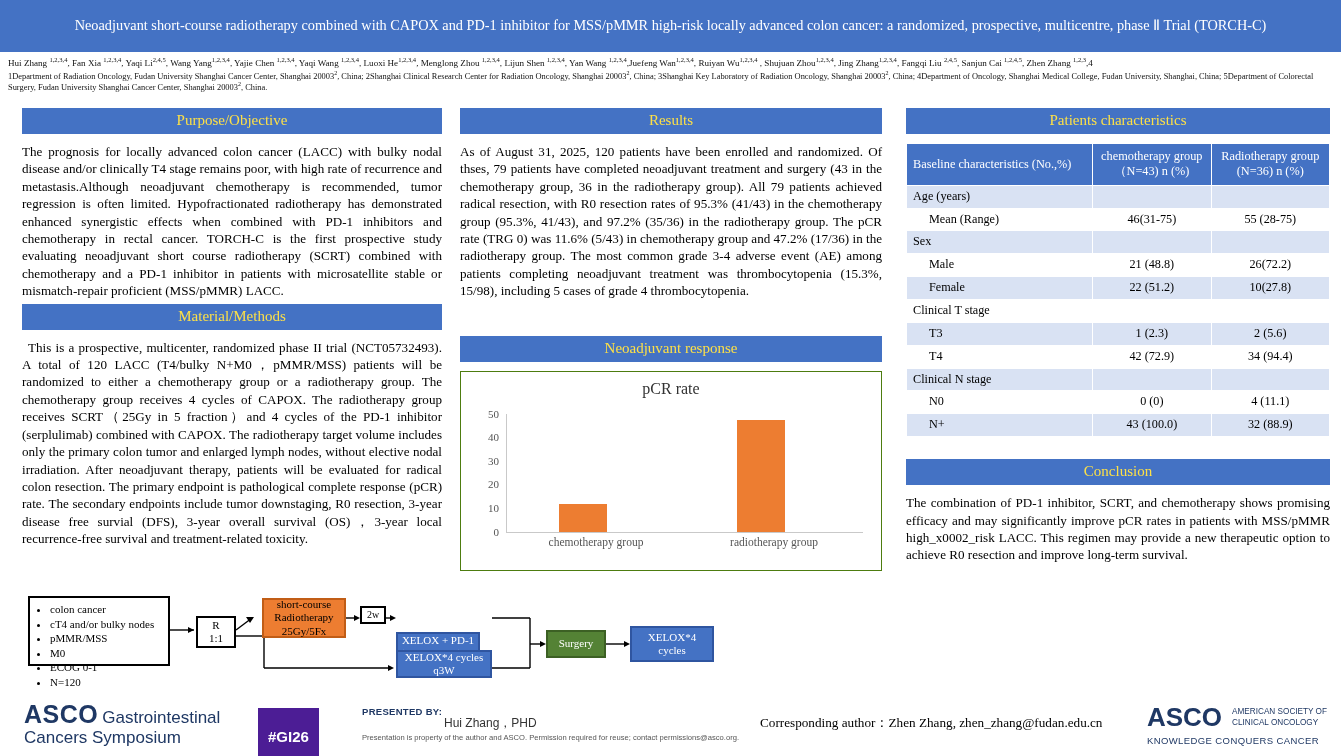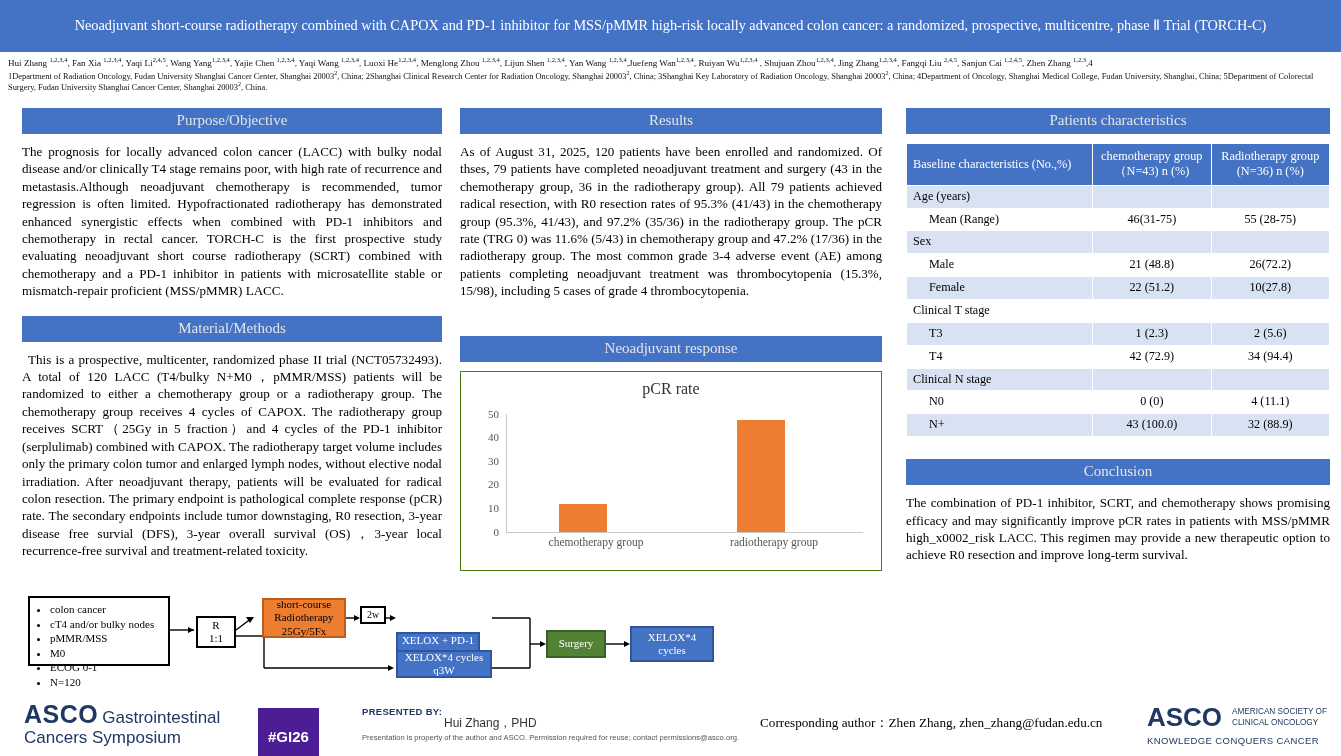--- a/index.html
+++ b/index.html
@@ -31,21 +31,21 @@
     font-size: 9.1px; line-height: 1.28; color: #111;
   }
   .affils {
     position: absolute; left: 8px; top: 72px; width: 1325px;
     font-size: 8.4px; line-height: 1.3; color: #111;
   }
   sup { font-size: 72%; vertical-align: super; line-height: 0; }
 
   
   .sec-head {
-    background: #4472c4; color: #e5e5e5;
+    background: #4472c4; color: #fde047;
     font-size: 15px; text-align: center;
     padding: 4px 0 5px 0;
   }
 
   
   .col-left   { position: absolute; left: 22px;  top: 108px; width: 420px; }
   .col-mid    { position: absolute; left: 460px; top: 108px; width: 422px; }
   .col-right  { position: absolute; left: 906px; top: 108px; width: 424px; }
 
   .body-text {
@@ -148,21 +148,21 @@
     <div class="title-text">Neoadjuvant short-course radiotherapy combined with CAPOX and PD-1 inhibitor for MSS/pMMR high-risk locally advanced colon cancer: a randomized, prospective, multicentre, phase Ⅱ Trial (TORCH-C)</div>
   </div>
 
   <div class="authors">Hui Zhang <sup>1,2,3,4</sup>, Fan Xia <sup>1,2,3,4</sup>, Yaqi Li<sup>2,4,5</sup>, Wang Yang<sup>1,2,3,4</sup>, Yajie Chen <sup>1,2,3,4</sup>, Yaqi Wang <sup>1,2,3,4</sup>, Luoxi He<sup>1,2,3,4</sup>, Menglong Zhou <sup>1,2,3,4</sup>, Lijun Shen <sup>1,2,3,4</sup>, Yan Wang <sup>1,2,3,4</sup>,Juefeng Wan<sup>1,2,3,4</sup>, Ruiyan Wu<sup>1,2,3,4</sup> , Shujuan Zhou<sup>1,2,3,4</sup>, Jing Zhang<sup>1,2,3,4</sup>, Fangqi Liu <sup>2,4,5</sup>, Sanjun Cai <sup>1,2,4,5</sup>, Zhen Zhang <sup>1,2,3</sup>,4</div>
   <div class="affils">1Department of Radiation Oncology, Fudan University Shanghai Cancer Center, Shanghai 20003<sup>2</sup>, China; 2Shanghai Clinical Research Center for Radiation Oncology, Shanghai 20003<sup>2</sup>, China; 3Shanghai Key Laboratory of Radiation Oncology, Shanghai 20003<sup>2</sup>, China; 4Department of Oncology, Shanghai Medical College, Fudan University, Shanghai, China; 5Department of Colorectal Surgery, Fudan University Shanghai Cancer Center, Shanghai 20003<sup>2</sup>, China.</div>
 
   <div class="col-left">
     <div class="sec-head">Purpose/Objective</div>
     <div class="body-text">The prognosis for locally advanced colon cancer (LACC) with bulky nodal disease and/or clinically T4 stage remains poor, with high rate of recurrence and metastasis.Although neoadjuvant chemotherapy is recommended, tumor regression is often limited. Hypofractionated radiotherapy has demonstrated enhanced synergistic effects when combined with PD-1 inhibitors and chemotherapy in rectal cancer. TORCH-C is the first prospective study evaluating neoadjuvant short course radiotherapy (SCRT) combined with chemotherapy and a PD-1 inhibitor in patients with microsatellite stable or mismatch-repair proficient (MSS/pMMR) LACC.</div>
 
-    <div class="sec-head" style="margin-top:16px;">Material/Methods</div>
+    <div class="sec-head" style="margin-top:4px;">Material/Methods</div>
     <div class="body-text indent">This is a prospective, multicenter, randomized phase II trial (NCT05732493). A total of 120 LACC (T4/bulky N+M0，pMMR/MSS) patients will be randomized to either a chemotherapy group or a radiotherapy group. The chemotherapy group receives 4 cycles of CAPOX. The radiotherapy group receives SCRT（25Gy in 5 fraction）and 4 cycles of the PD-1 inhibitor (serplulimab) combined with CAPOX. The radiotherapy target volume includes only the primary colon tumor and enlarged lymph nodes, without elective nodal irradiation. After neoadjuvant therapy, patients will be evaluated for radical colon resection. The primary endpoint is pathological complete response (pCR) rate. The secondary endpoints include tumor downstaging, R0 resection, 3-year disease free survial (DFS), 3-year overall survival (OS)，3-year local recurrence-free survival and treatment-related toxicity.</div>
   </div>
 
   <div class="col-mid">
     <div class="sec-head">Results</div>
     <div class="body-text">As of August 31, 2025, 120 patients have been enrolled and randomized. Of thses, 79 patients have completed neoadjuvant treatment and surgery (43 in the chemotherapy group, 36 in the radiotherapy group). All 79 patients achieved radical resection, with R0 resection rates of 95.3% (41/43) in the chemotherapy group (95.3%, 41/43), and 97.2% (35/36) in the radiotherapy group. The pCR rate (TRG 0) was 11.6% (5/43) in chemotherapy group and 47.2% (17/36) in the radiotherapy group. The most common grade 3-4 adverse event (AE) among patients completing neoadjuvant treatment was thrombocytopenia (15.3%, 15/98), including 5 cases of grade 4 thrombocytopenia.</div>
 
     <div class="sec-head" style="margin-top:36px;">Neoadjuvant response</div>
 
     <div class="chart-box">

